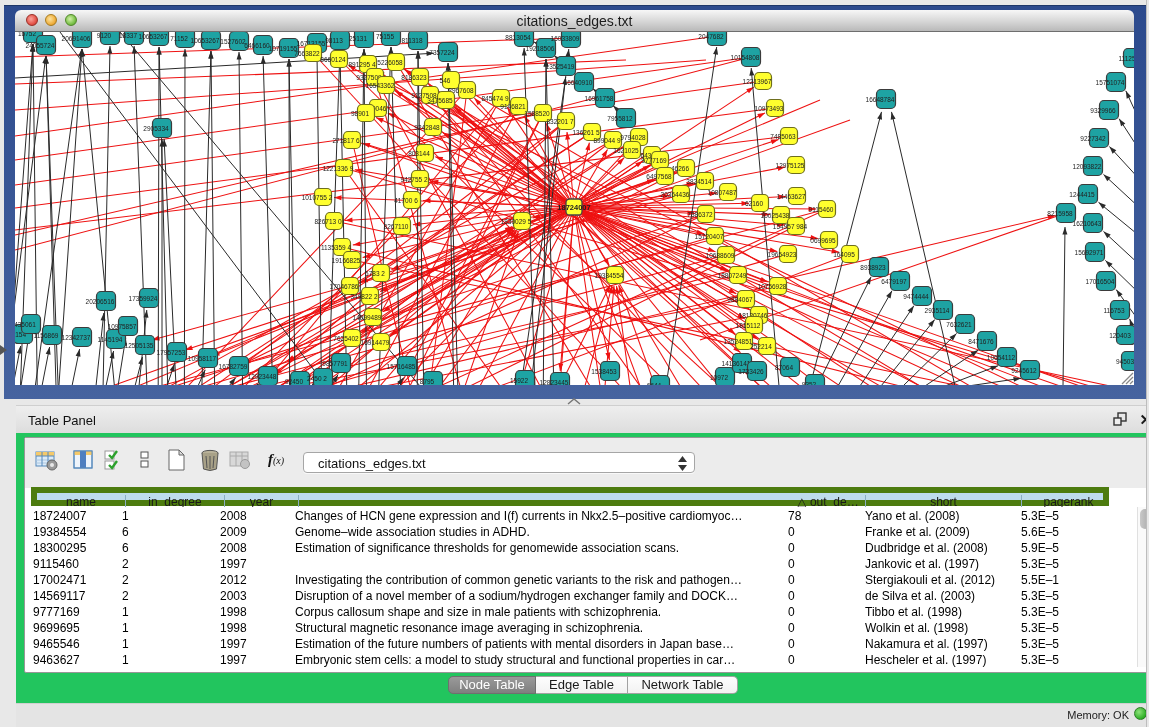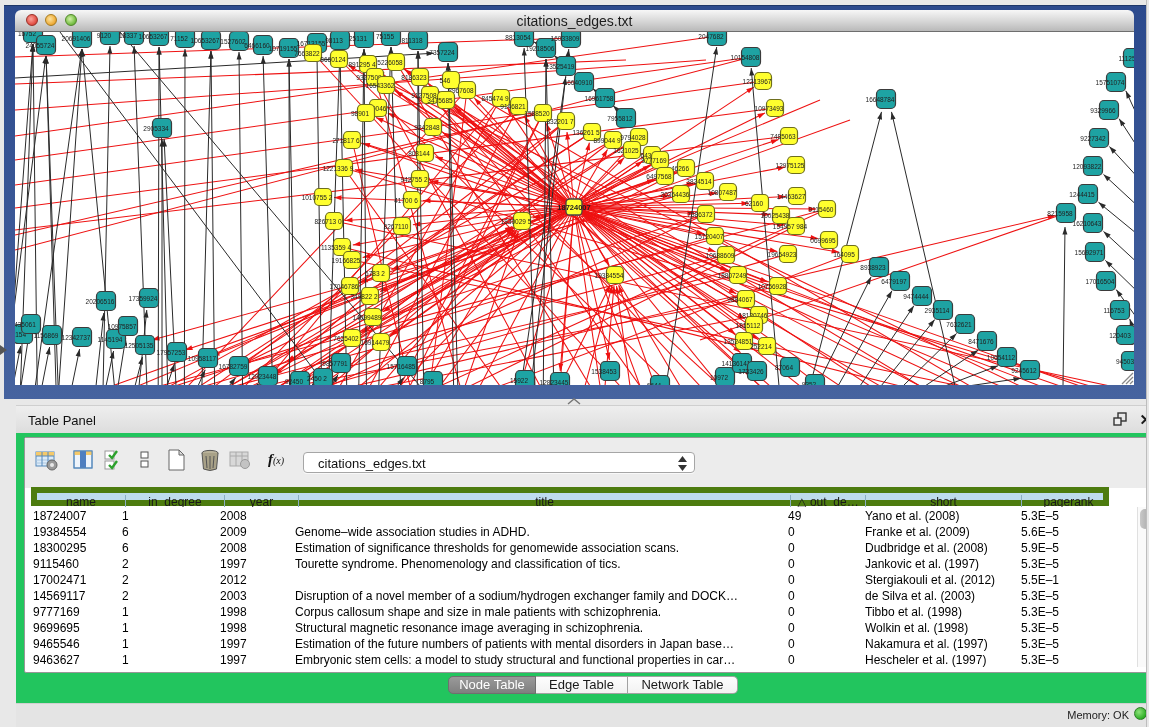--- a/index.html
+++ b/index.html
@@ -858,31 +858,31 @@
             <svg class="ud2" style="position:absolute;right:7px;top:3px" width="9" height="15">
               <polygon points="4.5,0 9,6 0,6" fill="#333"></polygon>
               <polygon points="4.5,15 9,9 0,9" fill="#333"></polygon>
             </svg>
           </div>
     </div>
     <div id="thead">
       <div class="hc" style="left:0;width:89px">name</div>
       <div class="hc" style="left:89px;width:99px">in_degree</div>
       <div class="hc" style="left:188px;width:74px">year</div>
-      <div class="hc" style="left:262px;width:492px">title</div>
       <div class="hc" style="left:754px;width:75px">△ out_de…</div>
       <div class="hc" style="left:829px;width:156px">short</div>
       <div class="hc" style="left:985px;width:93px;border-right:none">pagerank</div>
     </div>
     <div id="tbody">
 <div class="trow" style="top:1px">
             <span style="left:2px">18724007</span>
             <span style="left:91px">1</span>
             <span style="left:189px">2008</span>
-            <span style="left:757px">49</span>
+            <span style="left:264px">Changes of HCN gene expression and I(f) currents in Nkx2.5–positive cardiomyoc…</span>
+            <span style="left:757px">78</span>
             <span style="left:834px">Yano et al. (2008)</span>
             <span style="left:990px">5.3E–5</span>
           </div>
 <div class="trow" style="top:17px">
             <span style="left:2px">19384554</span>
             <span style="left:91px">6</span>
             <span style="left:189px">2009</span>
             <span style="left:264px">Genome–wide association studies in ADHD.</span>
             <span style="left:757px">0</span>
             <span style="left:834px">Franke et al. (2009)</span>
@@ -894,29 +894,29 @@
             <span style="left:189px">2008</span>
             <span style="left:264px">Estimation of significance thresholds for genomewide association scans.</span>
             <span style="left:757px">0</span>
             <span style="left:834px">Dudbridge et al. (2008)</span>
             <span style="left:990px">5.9E–5</span>
           </div>
 <div class="trow" style="top:49px">
             <span style="left:2px">9115460</span>
             <span style="left:91px">2</span>
             <span style="left:189px">1997</span>
-            <span style="left:264px">Tourette syndrome. Phenomenology and classification of tics.</span>
             <span style="left:757px">0</span>
             <span style="left:834px">Jankovic et al. (1997)</span>
             <span style="left:990px">5.3E–5</span>
           </div>
 <div class="trow" style="top:65px">
             <span style="left:2px">17002471</span>
             <span style="left:91px">2</span>
             <span style="left:189px">2012</span>
+            <span style="left:264px">Investigating the contribution of common genetic variants to the risk and pathogen…</span>
             <span style="left:757px">0</span>
             <span style="left:834px">Stergiakouli et al. (2012)</span>
             <span style="left:990px">5.5E–1</span>
           </div>
 <div class="trow" style="top:81px">
             <span style="left:2px">14569117</span>
             <span style="left:91px">2</span>
             <span style="left:189px">2003</span>
             <span style="left:264px">Disruption of a novel member of a sodium/hydrogen exchanger family and DOCK…</span>
             <span style="left:757px">0</span>

